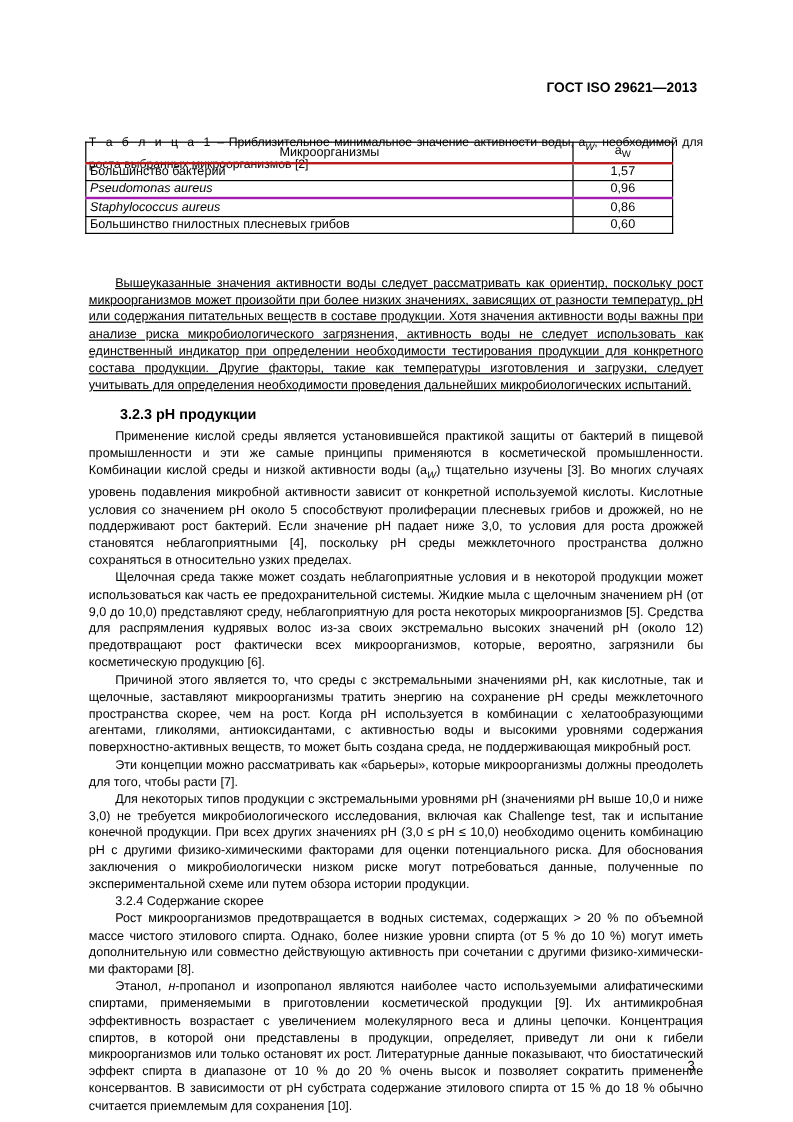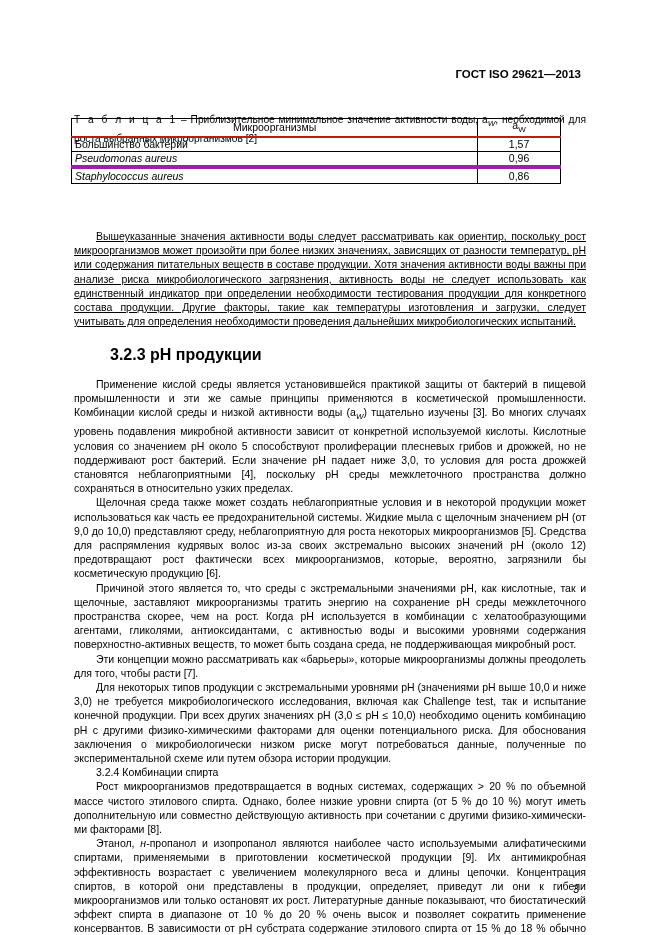--- a/index.html
+++ b/index.html
@@ -5,28 +5,28 @@
   html, body { margin: 0; padding: 0; background: #ffffff; }
   body { width: 661px; height: 935px; position: relative; overflow: hidden;
          font-family: "Liberation Sans", sans-serif; color: #000; }
   .page { position: absolute; left: 0; top: 0; width: 661px; height: 935px; }
   .header { position: absolute; right: 80px; top: 68px; font-weight: bold; font-size: 11.5px; }
   .caption { position: absolute; left: 74px; top: 88px; width: 512px; font-size: 10.2px; line-height: 15px; text-align: justify; margin-top: 24px; }
   .caption .spaced { letter-spacing: 2px; }
   table.t { position: absolute; left: 71px; top: 118px; width: 490px; border-collapse: collapse; font-size: 10.5px; }
   table.t td { border: 1px solid #000; padding: 0 3px; height: 13.2px; line-height: 13px; }
   table.t tr.hd td { border-bottom: 2px solid #b91c1c; text-align: center; height: 16px; }
-  table.t tr.thick td { border-top: 4px solid #a21caf; }
+  table.t tr.thick td { border-top: 2px solid #a21caf; }
   table.t td.val { width: 76px; text-align: center; }
   table.t td.name { width: 400px; }
   .it { font-style: italic; }
   .body { position: absolute; left: 74px; width: 512px; font-size: 10.5px; line-height: 14.2px; text-align: justify; }
   .body p { margin: 0; text-indent: 22px; }
   .body p.last { text-align-last: left; text-decoration: underline; }
-  .body h3 { margin: 14px; font-size: 16px; font-weight: bold; padding-left: 22px; line-height: 14.2px; }
+  .body h3 { margin: 4px; font-size: 12px; font-weight: bold; padding-left: 22px; line-height: 14.2px; }
   .body h4 { margin: 0; font-size: 10.5px; font-weight: normal; padding-left: 22px; line-height: 14.2px; }
   .pagenum { position: absolute; right: 82px; top: 883px; font-size: 11px; }
   sub { font-size: 8px; }
 </style>
 </head>
 <body>
 
 <div class="page">
   <div class="header">ГОСТ ISO 29621—2013</div>
 
@@ -45,31 +45,35 @@
       <td class="val">1,57</td>
     </tr>
     <tr>
       <td class="name it">Pseudomonas aureus</td>
       <td class="val">0,96</td>
     </tr>
     <tr class="thick">
       <td class="name it">Staphylococcus aureus</td>
       <td class="val">0,86</td>
     </tr>
+    <tr>
+      <td class="name">Большинство гнилостных плесневых грибов</td>
+      <td class="val">0,60</td>
+    </tr>
   </tbody>
     </table>
 
   <div class="body" style="top:229px;">
     <p class="last">Вышеуказанные значения активности воды следует рассматривать как ориентир, поскольку рост микроорганизмов может произойти при более низких значениях, зависящих от разности температур, pH или содержания питательных веществ в составе продукции. Хотя значения активности воды важны при анализе риска микробиологического загрязнения, активность воды не следует использовать как единственный индикатор при определении необходимости тестирования продукции для конкретного состава продукции. Другие факторы, такие как температуры изготовления и загрузки, следует учитывать для определения необходимости проведения дальнейших микробиологических испытаний.</p>
     <div style="height:6px"></div>
     <h3>3.2.3 pH продукции</h3>
     <p><span>Применение кислой среды является установившейся практикой защиты от бактерий в пищевой промышленности и эти же самые принципы применяются в косметической промышленности. Комбинации кислой среды и низкой активности воды (a</span><sub class="it">W</sub><span>) тщательно изучены [3]. Во многих случаях уровень подавления микробной активности зависит от конкретной используемой кислоты. Кислотные условия со значением pH около 5 способствуют пролиферации плесневых грибов и дрожжей, но не поддерживают рост бактерий. Если значение pH падает ниже 3,0, то условия для роста дрожжей становятся неблагоприятными [4], поскольку pH среды  межклеточного пространства должно сохраняться в относительно узких пределах.</span></p>
     <p>Щелочная среда также может создать неблагоприятные условия и в некоторой продукции может использоваться как часть ее предохранительной системы. Жидкие мыла с щелочным значением pH (от 9,0 до 10,0) представляют среду, неблагоприятную для роста некоторых микроорганизмов [5]. Средства для распрямления кудрявых волос из-за своих экстремально высоких значений pH (около 12) предотвращают рост фактически всех микроорганизмов, которые, вероятно, загрязнили бы косметическую продукцию [6].</p>
     <p>Причиной этого является то, что среды с экстремальными значениями pH, как кислотные, так и щелочные, заставляют микроорганизмы тратить энергию на сохранение pH среды межклеточного пространства скорее, чем на рост. Когда pH используется в комбинации с хелатообразующими агентами, гликолями, антиоксидантами, с активностью воды и высокими уровнями содержания поверхностно-активных веществ, то может быть создана среда, не поддерживающая микробный рост.</p>
     <p>Эти концепции можно рассматривать как «барьеры», которые микроорганизмы должны преодолеть для того, чтобы расти [7].</p>
     <p>Для некоторых типов продукции с экстремальными уровнями pH (значениями pH выше 10,0 и ниже 3,0) не требуется микробиологического исследования, включая как Challenge test, так и испытание конечной продукции. При всех других значениях pH (3,0 ≤  pH  ≤ 10,0) необходимо оценить комбинацию pH с другими физико-химическими факторами для оценки потенциального риска. Для обоснования заключения о микробиологически низком риске могут потребоваться данные, полученные по экспериментальной схеме или путем обзора истории продукции.</p>
-    <h4>3.2.4 Комбинации спирта</h4>
+    <h4>3.2.4 Содержание скорее</h4>
     <p>Рост микроорганизмов предотвращается в водных системах, содержащих &gt; 20 % по объемной массе чистого этилового спирта. Однако, более низкие уровни спирта (от 5 % до 10 %) могут иметь дополнительную или совместно действующую активность при сочетании с другими физико-химически-ми факторами [8].</p>
     <p><span>Этанол, </span><span class="it">н</span><span>-пропанол и изопропанол являются наиболее часто используемыми алифатическими спиртами, применяемыми в приготовлении косметической продукции [9]. Их антимикробная эффективность возрастает с увеличением молекулярного веса и длины цепочки. Концентрация спиртов, в которой они представлены в продукции, определяет, приведут ли они к гибели микроорганизмов или только остановят их рост. Литературные данные показывают, что биостатический эффект спирта в диапазоне от 10 % до 20 % очень высок  и позволяет сократить применение консервантов. В зависимости от pH субстрата содержание этилового спирта от 15 % до 18 % обычно считается приемлемым для сохранения [10].</span></p>
   </div>
 
   <div class="pagenum">3</div>
 </div>
 
 </body></html>

